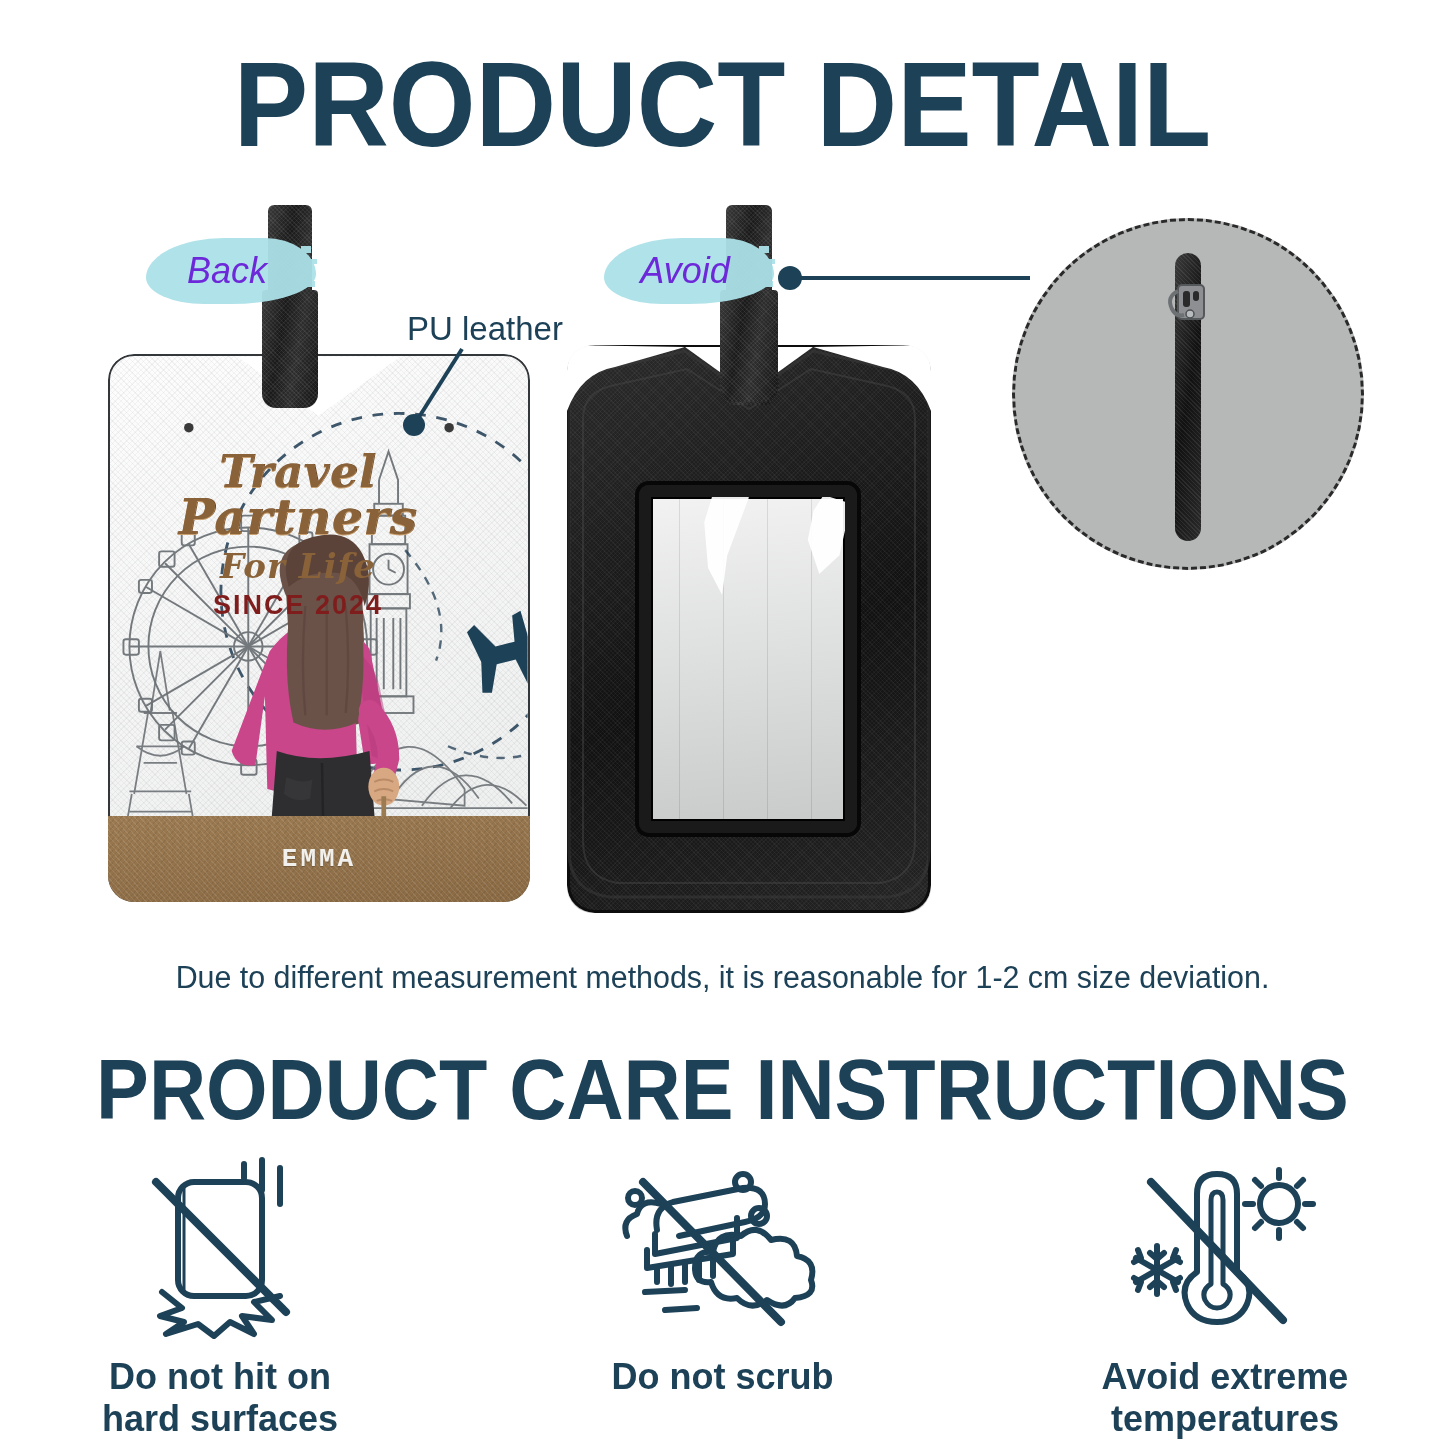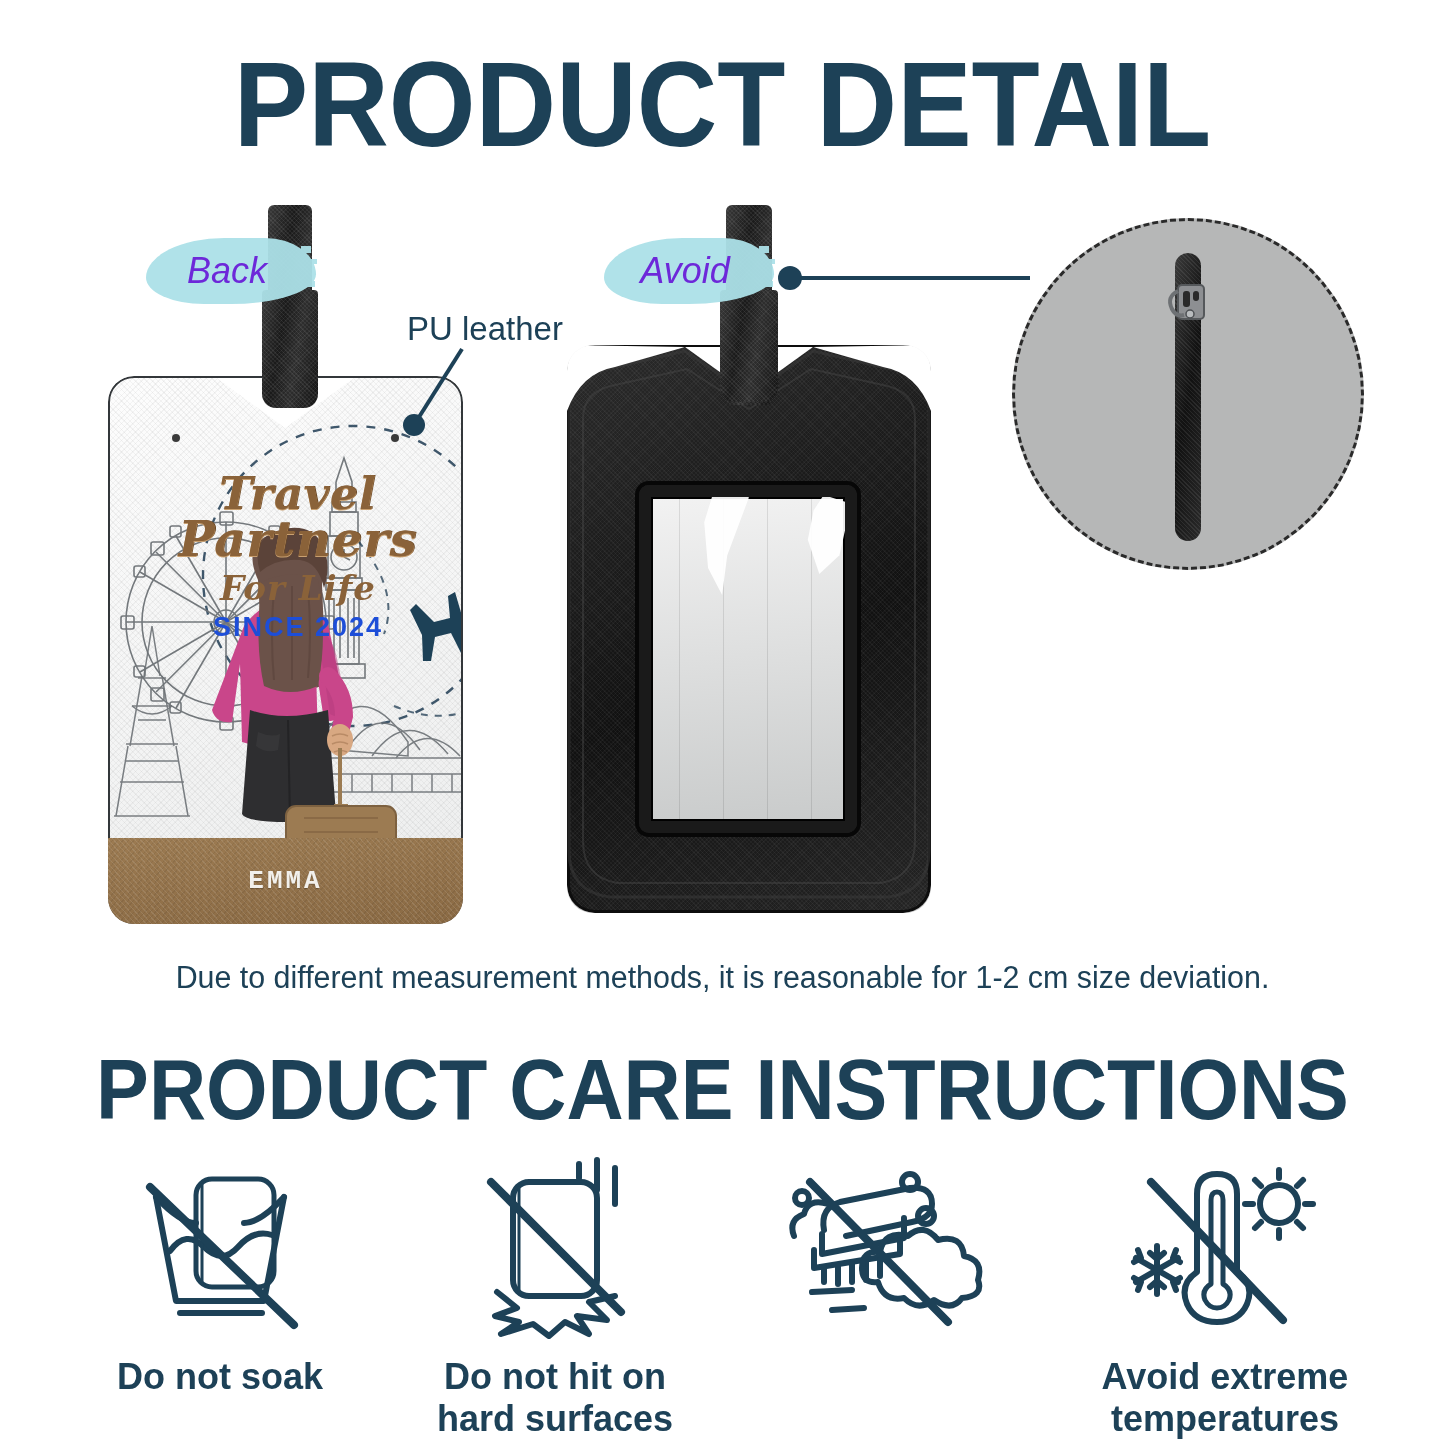--- a/index.html
+++ b/index.html
@@ -98,21 +98,21 @@
   }
 
   
   .tag-body {
     position: absolute;
     border-radius: 26px;
     overflow: hidden;
   }
 
   
-  #back-tag { left: 108px; top: 376px; width: 355px; height: 548px; padding-left: 16px; }
+  #back-tag { left: 108px; top: 354px; width: 422px; height: 548px; padding-left: 16px; }
   #back-tag .shell {
     position:absolute; inset:0;
     border-radius: 26px;
     background:
       repeating-linear-gradient(45deg, rgba(0,0,0,.045) 0 1px, rgba(0,0,0,0) 1px 4px),
       repeating-linear-gradient(-45deg, rgba(0,0,0,.04) 0 1px, rgba(0,0,0,0) 1px 4px),
       linear-gradient(160deg,#fdfdfd,#eceded);
     border: 2px solid #33373a;
     box-shadow: 0 3px 7px rgba(0,0,0,.25);
   }
@@ -126,21 +126,21 @@
     text-shadow: 0 1px 0 #c9a070, 1px 0 0 #6d4a27;
     letter-spacing: 1px;
   }
   .script-3 {
     font-family: "DejaVu Serif", serif;
     font-style: italic; font-weight: 700;
     color: #8a6239; letter-spacing: 1px;
   }
   .script-4 {
     font-family: "Liberation Sans", sans-serif;
-    font-weight: 700; color: #1d4ed8; letter-spacing: 2px;
+    font-weight: 700; color: #7f1d1d; letter-spacing: 2px;
   }
   .name-plate {
     position:absolute; left:0; bottom:0; width:100%; height:86px;
     background:
       repeating-linear-gradient(48deg, rgba(255,255,255,.10) 0 1px, rgba(0,0,0,0) 1px 4px),
       repeating-linear-gradient(-48deg, rgba(0,0,0,.07) 0 1px, rgba(0,0,0,0) 1px 4px),
       linear-gradient(175deg,#9c7b52,#8a6a44);
     display:flex; align-items:center; justify-content:center;font-family:Liberation Mono, monospace;
   }
   .name-plate span {
@@ -425,37 +425,20 @@
       <circle cx="24" cy="33" r="4" fill="#b9bcbe" stroke="#4d5053" stroke-width="1.5"></circle>
     </svg>
   </div>
 
   <div id="deviation-note">Due to different measurement methods, it is reasonable for 1-2 cm size deviation.</div>
 
   <div class="h-title" id="care-title">PRODUCT CARE INSTRUCTIONS</div>
 
   <div id="care-row">
 
-    <div class="care-item">
-      <div class="glyph">
-        <svg width="196" height="178" viewBox="0 0 196 178">
-          <g fill="none" stroke="#1d4157" stroke-width="6" stroke-linecap="round" stroke-linejoin="round">
-            <path d="M34 36 L54 140 L142 140 L162 36"></path>
-            <path d="M34 36 Q58 62 74 62"></path>
-            <path d="M162 36 Q138 62 122 62"></path>
-            <path d="M48 90 Q64 68 82 86 T116 86 T150 74"></path>
-            <line x1="58" y1="152" x2="140" y2="152"></line>
-            <rect x="74" y="18" width="78" height="108" rx="16" stroke-width="5"></rect>
-            <path d="M80 24 L80 120" stroke-width="3"></path>
-          </g>
-          <line x1="28" y1="26" x2="172" y2="164" stroke="#1d4157" stroke-width="8" stroke-linecap="round"></line>
-        </svg>
-      </div>
-      <div class="cap">Do not soak</div>
-    </div>
 
     <div class="care-item">
       <div class="glyph">
         <svg width="196" height="188" viewBox="0 0 196 188">
           <g fill="none" stroke="#1d4157" stroke-width="6" stroke-linecap="round" stroke-linejoin="round">
             <rect x="56" y="26" width="84" height="114" rx="16"></rect>
             <path d="M62 32 L62 134" stroke-width="3"></path>
             <line x1="122" y1="8" x2="122" y2="22"></line>
             <line x1="140" y1="4" x2="140" y2="34"></line>
             <line x1="158" y1="12" x2="158" y2="48"></line>
@@ -482,20 +465,21 @@
             <circle cx="126" cy="18" r="8"></circle>
             <circle cx="142" cy="52" r="8"></circle>
             <path d="M10 72 Q4 56 20 50 Q24 34 44 40"></path>
             <path d="M94 118 Q78 120 78 104 Q78 86 96 88 Q100 66 124 72 Q140 58 154 76
                      Q178 70 180 92 Q200 96 194 116 Q200 132 178 134 Q168 148 150 136
                      Q134 148 120 134 Q100 138 94 118 Z"></path>
           </g>
           <line x1="26" y1="18" x2="164" y2="158" stroke="#1d4157" stroke-width="8" stroke-linecap="round"></line>
         </svg>
       </div>
+      <div class="cap">Do not scrub</div>
     </div>
 
     <div class="care-item">
       <div class="glyph">
         <svg width="204" height="180" viewBox="0 0 204 180">
           <g fill="none" stroke="#1d4157" stroke-width="6" stroke-linecap="round" stroke-linejoin="round">
             <path d="M74 34 Q74 14 94 14 Q114 14 114 34 L114 112
                      Q132 124 124 144 Q116 162 94 162 Q72 162 64 144 Q56 124 74 112 Z"></path>
             <path d="M88 40 Q88 32 94 32 Q100 32 100 40 L100 124 Q110 130 106 140
                      Q102 148 94 148 Q86 148 82 140 Q78 130 88 124 Z" stroke-width="5"></path>

